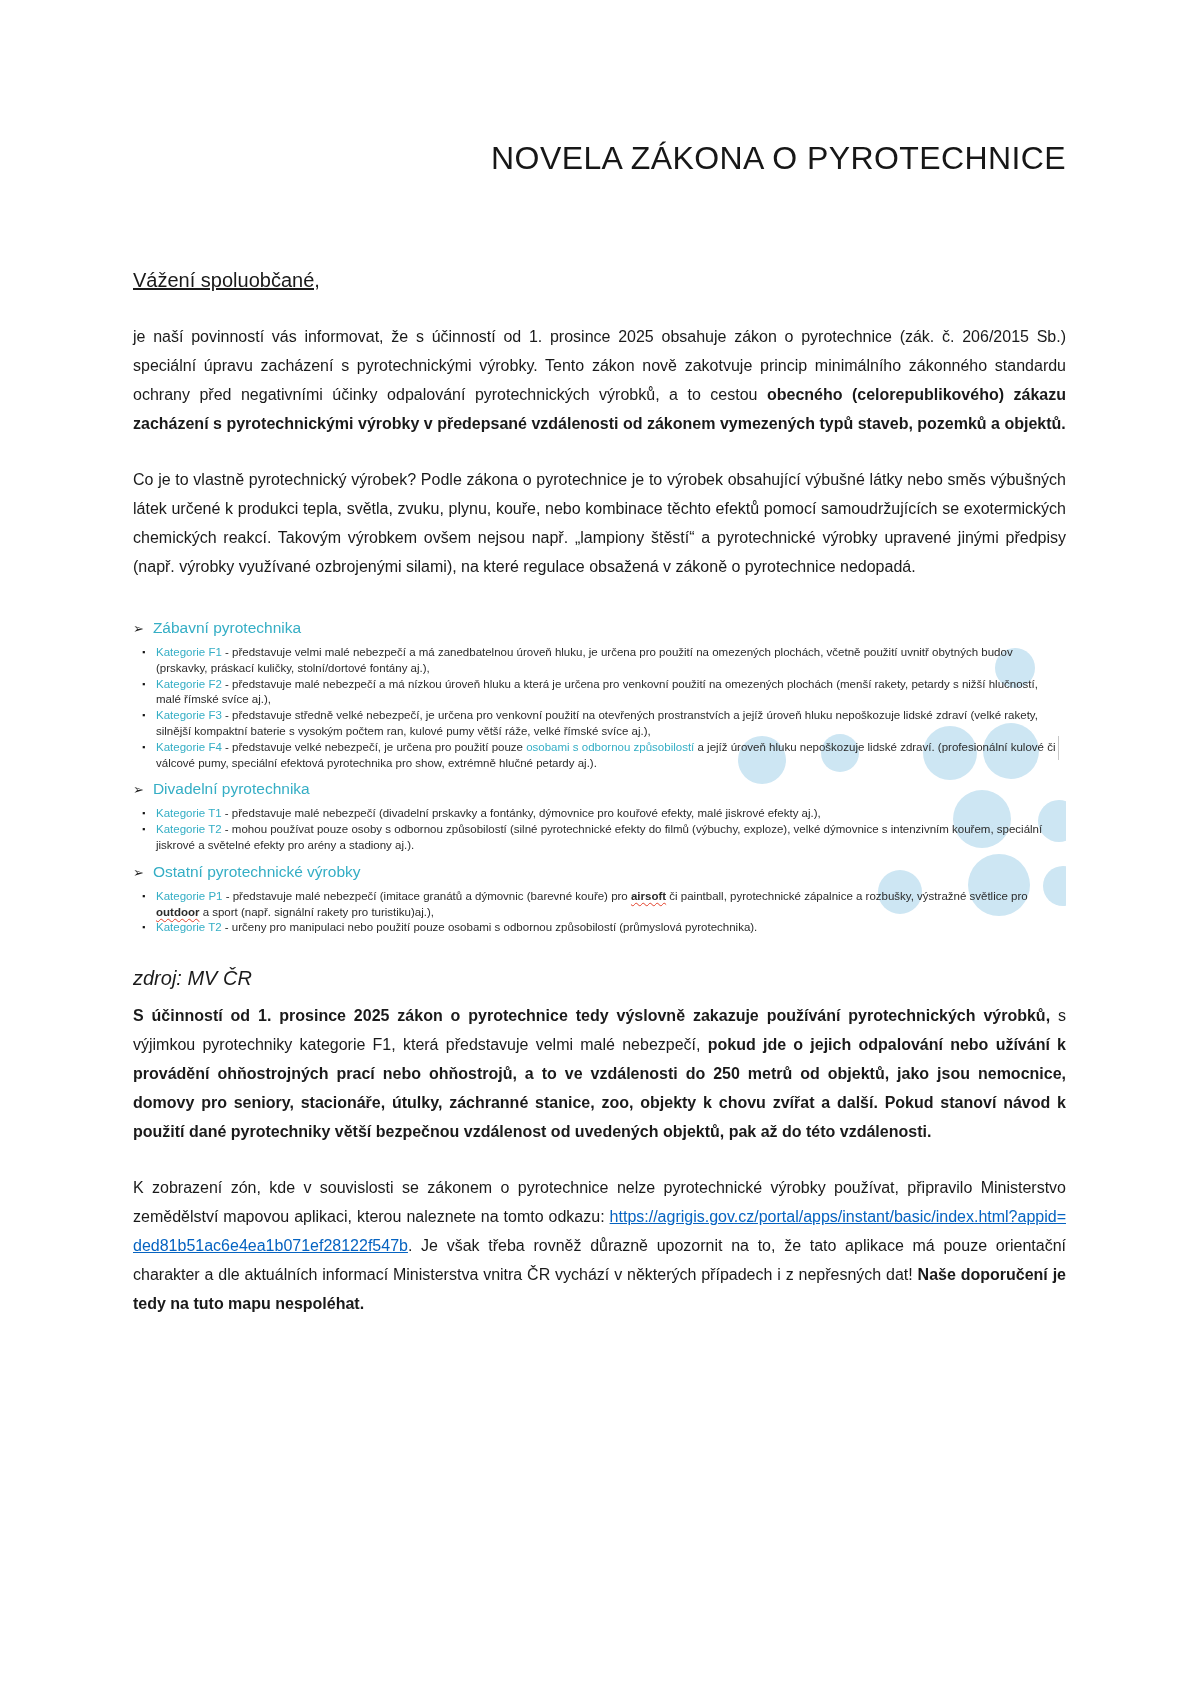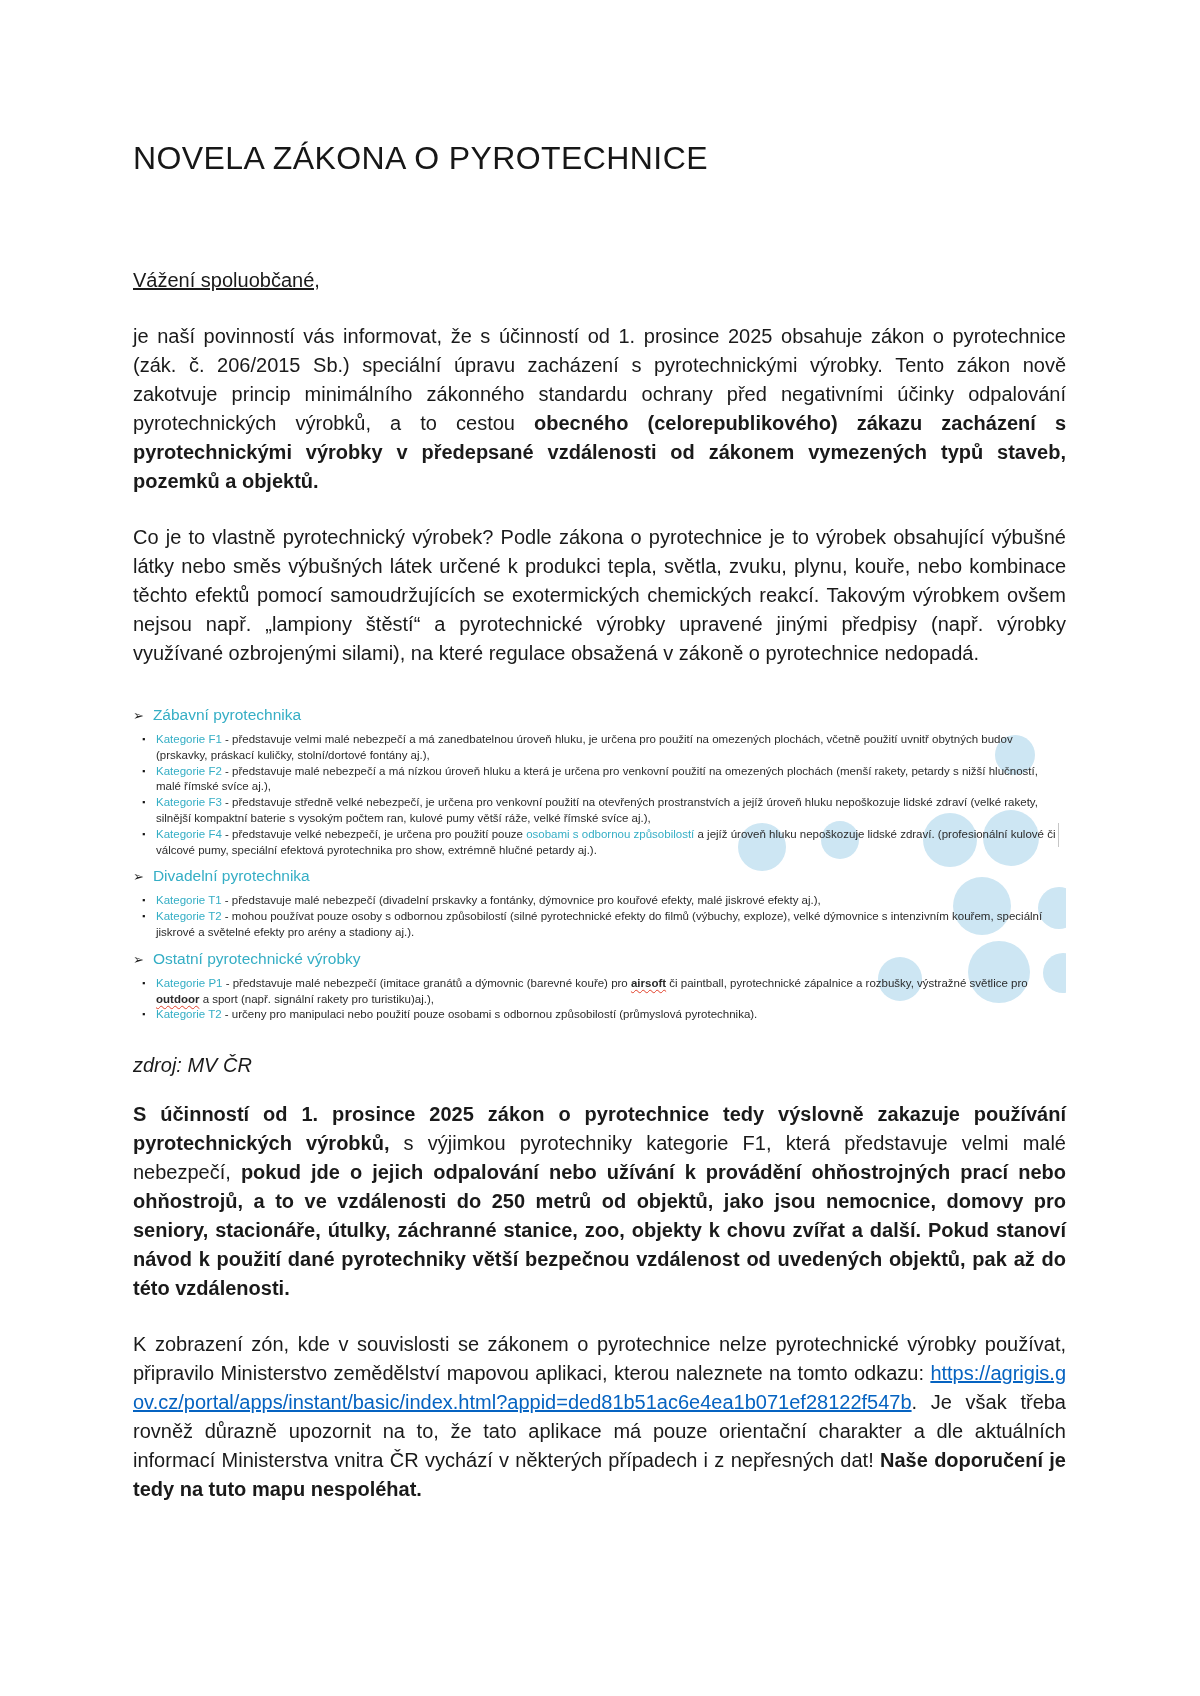--- a/index.html
+++ b/index.html
@@ -9,36 +9,36 @@
     height: 1696px;
     margin: 0 auto;
     background: #ffffff;
     box-sizing: border-box;
     padding: 136px 134px 0 133px;
     font-family: "Liberation Sans", sans-serif;
     color: #1a1a1a;
     overflow: hidden;
   }
   .doc-title {
-    text-align: left;
+    text-align: right;
     font-size: 32px;
     line-height: 44px;
     font-weight: 400;
     letter-spacing: 0.4px;
     color: #171717;
     margin: 0 0 86px 0;
   }
   .greeting {
     font-size: 20px;
     line-height: 29px;
     margin: 0 0 27px 0;
     text-decoration: underline;
   }
   .para {
-    font-size: 20px;
+    font-size: 16px;
     line-height: 29px;
     text-align: justify;
     margin: 0 0 27px 0;
   }
   .b { font-weight: 700; }
   .doc-link {
     color: #0563C1;
     text-decoration: underline;
     word-break: break-all;
     cursor: pointer;
@@ -88,21 +88,21 @@
   }
   .artifact {
     position: absolute;
     width: 1px;
     background: #c6c6c6;
   }
   .source-note {
     font-size: 20px;
     line-height: 29px;
     font-style: italic;
-    margin: 0 0 20px 0;
+    margin: 0 0 8px 0;
   }
 </style>
 </head>
 <body>
 
 <div class="page">
 
   <h1 class="doc-title">NOVELA ZÁKONA O PYROTECHNICE</h1>
 
   <p class="greeting">Vážení spoluobčané,</p>

